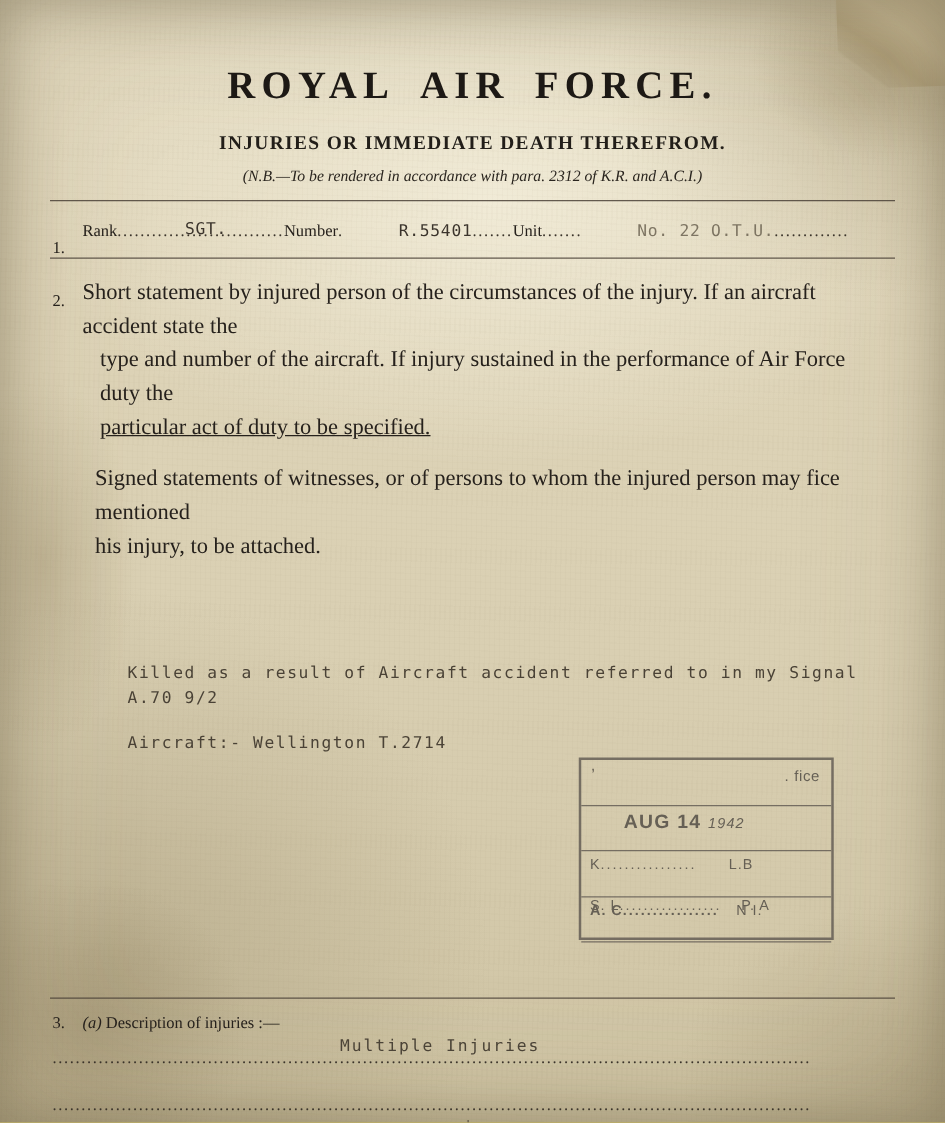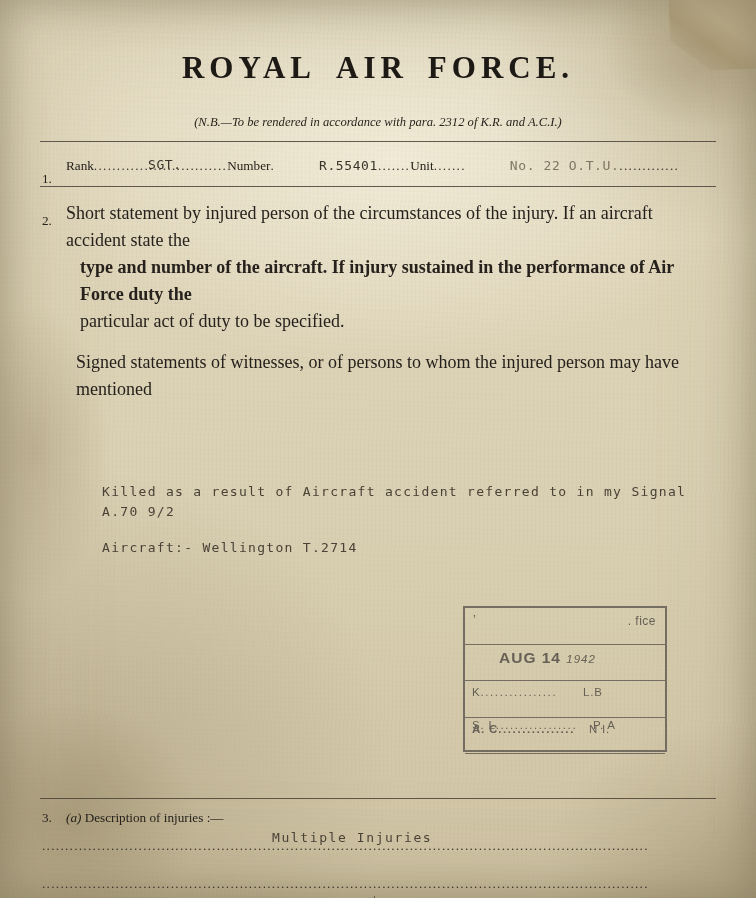--- a/index.html
+++ b/index.html
@@ -79,21 +79,21 @@
     line-height: 1.45;
     color: #221e19;
     padding: 0 26px;
   }
   .subtitle .l2 { letter-spacing: 1.1px; }
 
   .nb {
     text-align: center;
     font-style: italic;
     font-size: 12.6px;
-    margin-top: 29px;
+    margin-top: 8px;
     color: #2a251f;
   }
 
   .rule {
     border: 0;
     border-top: 1px solid #4a4137;
     margin: 11px 40px 0 40px;
     opacity: .85;
   }
 
@@ -257,20 +257,21 @@
   <div class="smudge" style="left:-60px; top:700px; width:260px; height:240px; background:radial-gradient(ellipse at center, rgba(132,116,82,0.34), rgba(132,116,82,0) 70%);"></div>
   <div class="smudge" style="left:600px; top:-40px; width:220px; height:170px; background:radial-gradient(ellipse at center, rgba(146,130,94,0.40), rgba(146,130,94,0) 70%);"></div>
 
   <div class="content">
 
     <div class="title">
       <span class="word">ROYAL</span><span class="word">AIR</span><span class="word">FORCE.</span>
     </div>
 
     <div class="subtitle">
+      <div class="l2">INJURIES  OR  IMMEDIATE  DEATH  THEREFROM.</div>
     </div>
 
     <div class="nb">(N.B.—To be rendered in accordance with para. 2312 of K.R. and A.C.I.)</div>
 
     <hr class="rule">
 
     <div class="body">
 
       <div class="row">
         <span class="num" style="top:13px;">1.</span>
@@ -283,26 +284,27 @@
 
       </div>
 
       <hr class="rule" style="margin-left:-2px; margin-right:-6px; margin-top:12px;">
 
       <div class="row">
         <span class="num" style="top:13px;">2.</span>
 
         <div class="para">
           <span class="ind">Short statement by injured person of the circumstances of the injury.   If an aircraft accident state the</span>
-          <span class="ind" style="padding-left:14px;font-weight:bold;">type and number of the aircraft.   If injury sustained in the performance of Air Force duty the</span>
-          <span class="ind" style="padding-left:14px;">particular act of duty to be specified.</span>
+          <span class="ind" style="padding-left:14px;">type and number of the aircraft.   If injury sustained in the performance of Air Force duty the</span>
+          <span class="ind" style="padding-left:14px;text-decoration:underline;">particular act of duty to be specified.</span>
         </div>
 
         <div class="para para2">
-          <span class="ind">Signed statements of witnesses, or of persons to  whom  the injured person may have mentioned</span>
+          <span class="ind">Signed statements of witnesses, or of persons to  whom  the injured person may fice mentioned</span>
+          <span class="ind">his injury, to be attached.</span>
         </div>
 
         <div class="typed">
           <span class="ind">Killed as a result of Aircraft accident referred to in my</span>
           <span class="ind">Signal A.70  9/2</span>
           <span class="gap"></span>
           <span class="ind">Aircraft:-  Wellington T.2714</span>
         </div>
       </div>
 

